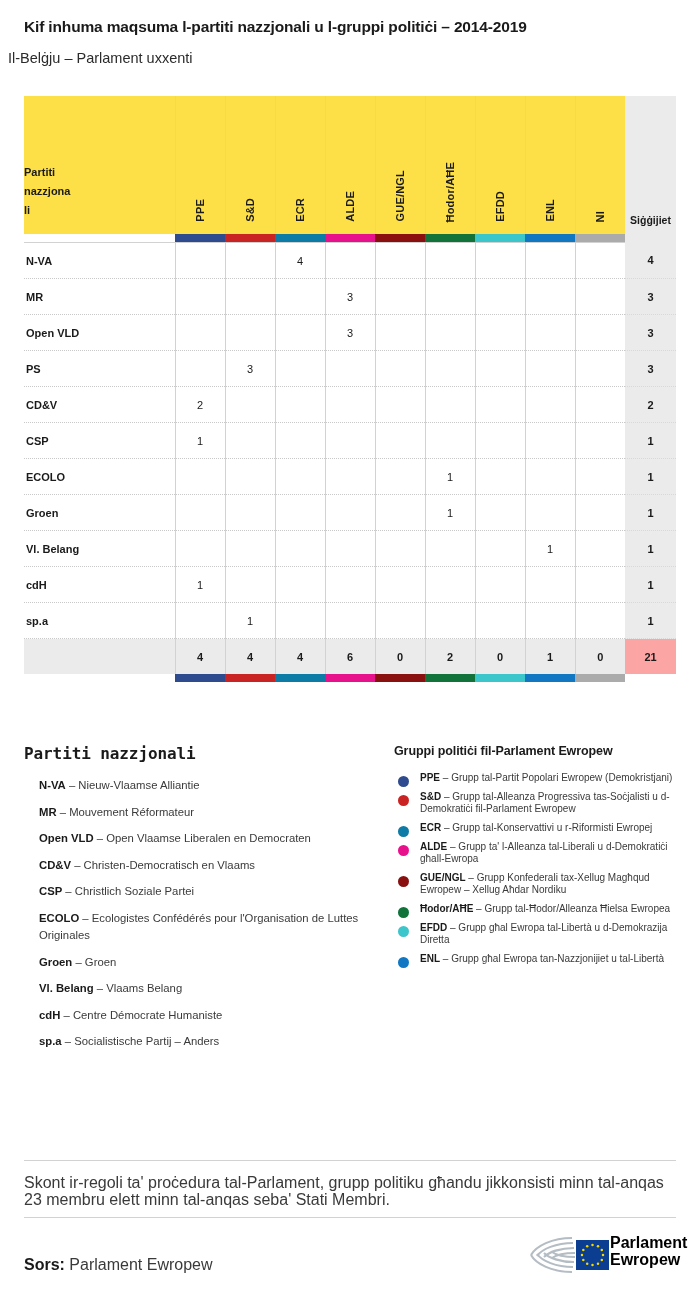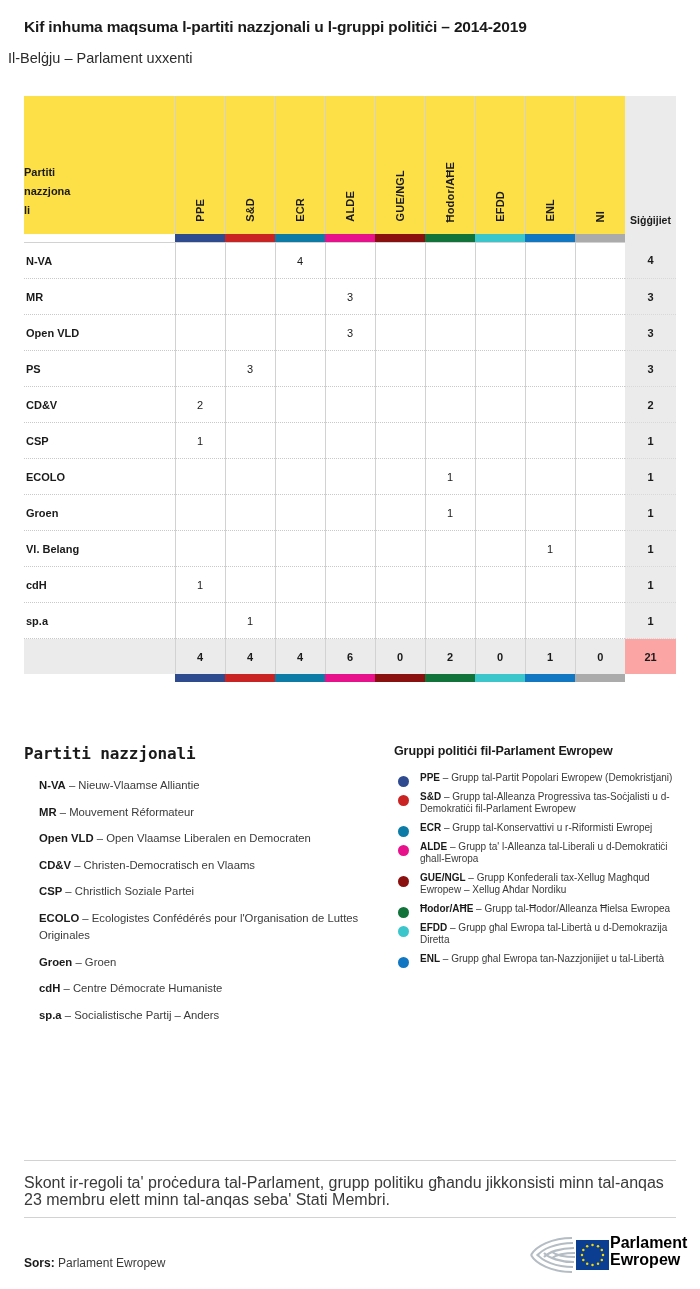--- a/index.html
+++ b/index.html
@@ -133,21 +133,21 @@
   
   .rule{position:absolute; left:24px; width:652px; height:1px; background:#d2d2d2;}
   .rule.r1{top:1160px;}
   .rule.r2{top:1217px;}
   .footnote{
     position:absolute; left:24px; top:1174px; width:654px;
     font-size:16px; line-height:17px; color:#3a3a3a;
   }
   .source{
     position:absolute; left:24px; top:1256px;
-    font-size:12px; color:#3a3a3a;
+    font-size:16px; color:#3a3a3a;
   }
   .source b{color:#1a1a1a; font-weight:bold;}
 
   .ep-logo{position:absolute; left:528px; top:1232px; width:150px; height:46px;}
   .ep-text{
     position:absolute; left:610px; top:1234px;
     font-size:16px; font-weight:bold; line-height:17px;
     color:#000000;
   }
 </style>
@@ -443,20 +443,21 @@
   <div class="legend-left">
     <div class="leg-title mono">Partiti nazzjonali</div>
     <div id="legend-left-items">
         <div class="leg-item"><b>N-VA</b><span> – </span><span>Nieuw-Vlaamse Alliantie</span></div>
         <div class="leg-item"><b>MR</b><span> – </span><span>Mouvement Réformateur</span></div>
         <div class="leg-item"><b>Open VLD</b><span> – </span><span>Open Vlaamse Liberalen en Democraten</span></div>
         <div class="leg-item"><b>CD&amp;V</b><span> – </span><span>Christen-Democratisch en Vlaams</span></div>
         <div class="leg-item"><b>CSP</b><span> – </span><span>Christlich Soziale Partei</span></div>
         <div class="leg-item"><b>ECOLO</b><span> – </span><span>Ecologistes Confédérés pour l'Organisation de Luttes Originales</span></div>
         <div class="leg-item"><b>Groen</b><span> – </span><span>Groen</span></div>
+        <div class="leg-item"><b>Vl. Belang</b><span> – </span><span>Vlaams Belang</span></div>
         <div class="leg-item"><b>cdH</b><span> – </span><span>Centre Démocrate Humaniste</span></div>
         <div class="leg-item"><b>sp.a</b><span> – </span><span>Socialistische Partij – Anders</span></div>
       </div>
   </div>
 
   <div class="legend-right">
     <div class="leg-title">Gruppi politiċi fil-Parlament Ewropew</div>
     <div id="legend-right-items">
         <div class="leg-item-r"><span class="dot" style="background: rgb(46, 75, 143);"></span><b>PPE</b><span> – </span><span>Grupp tal-Partit Popolari Ewropew (Demokristjani)</span></div>
         <div class="leg-item-r"><span class="dot" style="background: rgb(201, 36, 35);"></span><b>S&amp;D</b><span> – </span><span>Grupp tal-Alleanza Progressiva tas-Soċjalisti u d-Demokratiċi fil-Parlament Ewropew</span></div>

